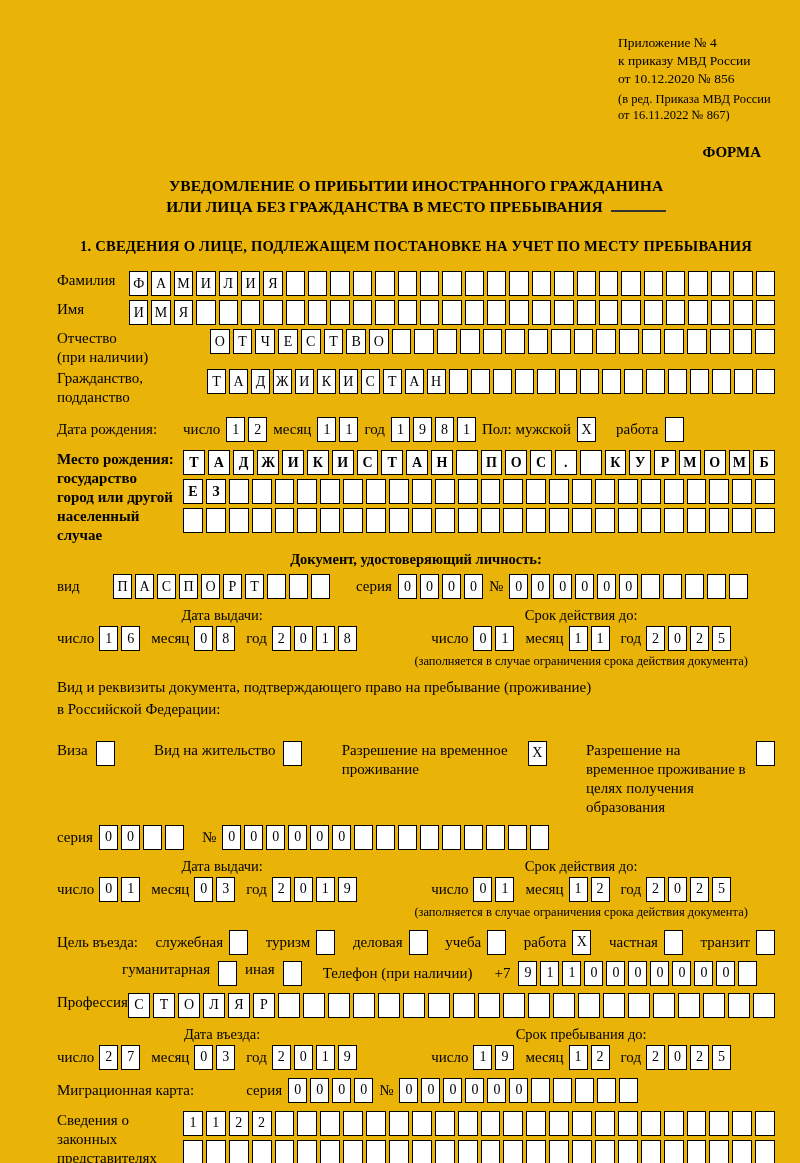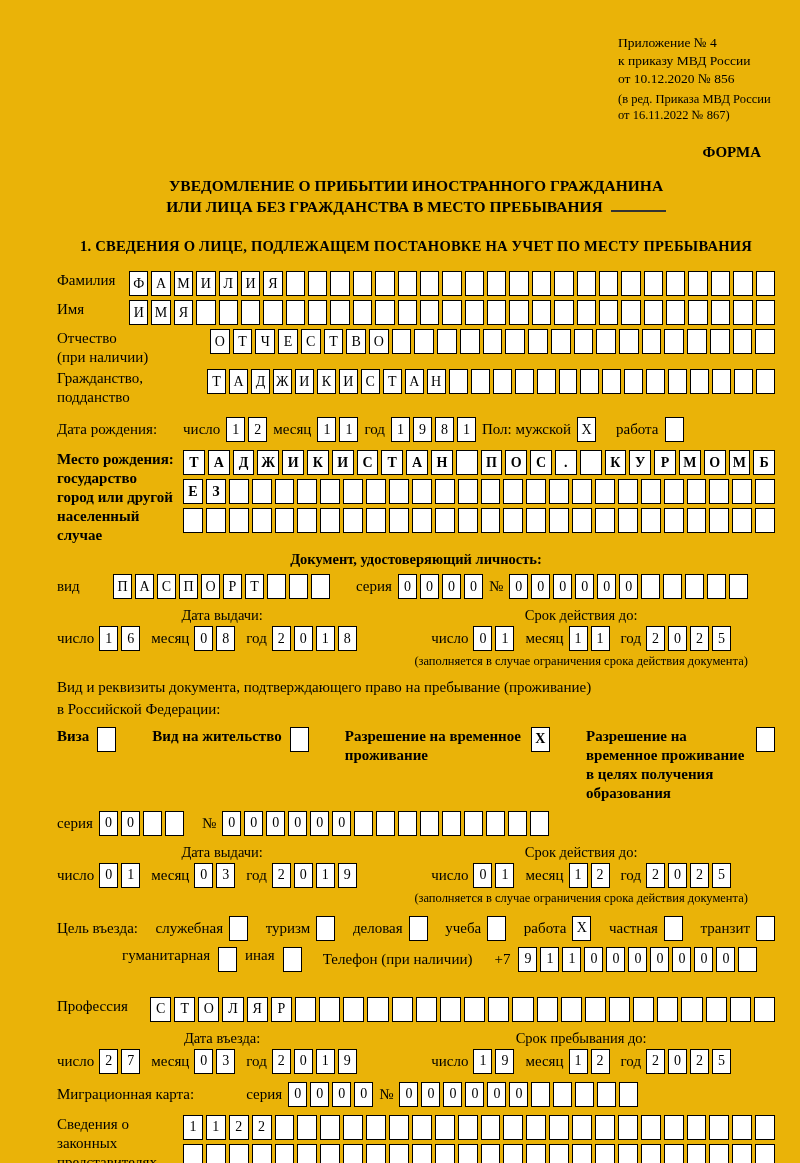--- a/index.html
+++ b/index.html
@@ -45,21 +45,21 @@
   .dates-col.left{width:46%;}
   .dates-col.right{width:54%;}
   .dates-heading{text-align:center;font-size:14.5px;margin-bottom:2px;}
   .dateline{display:flex;align-items:center;gap:5px;}
   .dateline .sub{margin-left:6px;}
   .dateline .sub:first-child{margin-left:0;}
   .note{font-size:12.5px;text-align:center;margin-top:3px;}
 
   .plain{margin-top:8px;line-height:1.45;}
 
-  .opts-row{display:flex;justify-content:space-between;align-items:flex-start;margin-top:6px;font-weight:bold;}
+  .opts-row{display:flex;justify-content:space-between;align-items:flex-start;margin-top:20px;}
   .opt{display:flex;align-items:flex-start;gap:8px;}
   .opt .optlbl{line-height:19px;}
   .opt .center{}
   .wrap175{width:178px;}
   .wrap160{width:162px;}
 
   .goal-row{display:flex;align-items:center;margin-top:10px;justify-content:space-between;}
   .goal-row .opt{align-items:center;gap:6px;}
 
   .phone-row{display:flex;align-items:center;margin-top:6px;margin-left:65px;gap:8px;}
@@ -619,21 +619,21 @@
         <span class="cell">0</span>
         <span class="cell">0</span>
         <span class="cell">0</span>
         <span class="cell">0</span>
         <span class="cell">0</span>
         <span class="cell">0</span>
         <span class="cell"></span>
       </span>
   </div>
 
-  <div class="row" style="margin-top:25px;gap:22px;">
+  <div class="row" style="margin-top:7px;">
     <div class="lbl w72" style="width:71px;">Профессия</div>
     <div class="cells">
         <span class="cell">С</span>
         <span class="cell">Т</span>
         <span class="cell">О</span>
         <span class="cell">Л</span>
         <span class="cell">Я</span>
         <span class="cell">Р</span>
         <span class="cell"></span>
         <span class="cell"></span>

